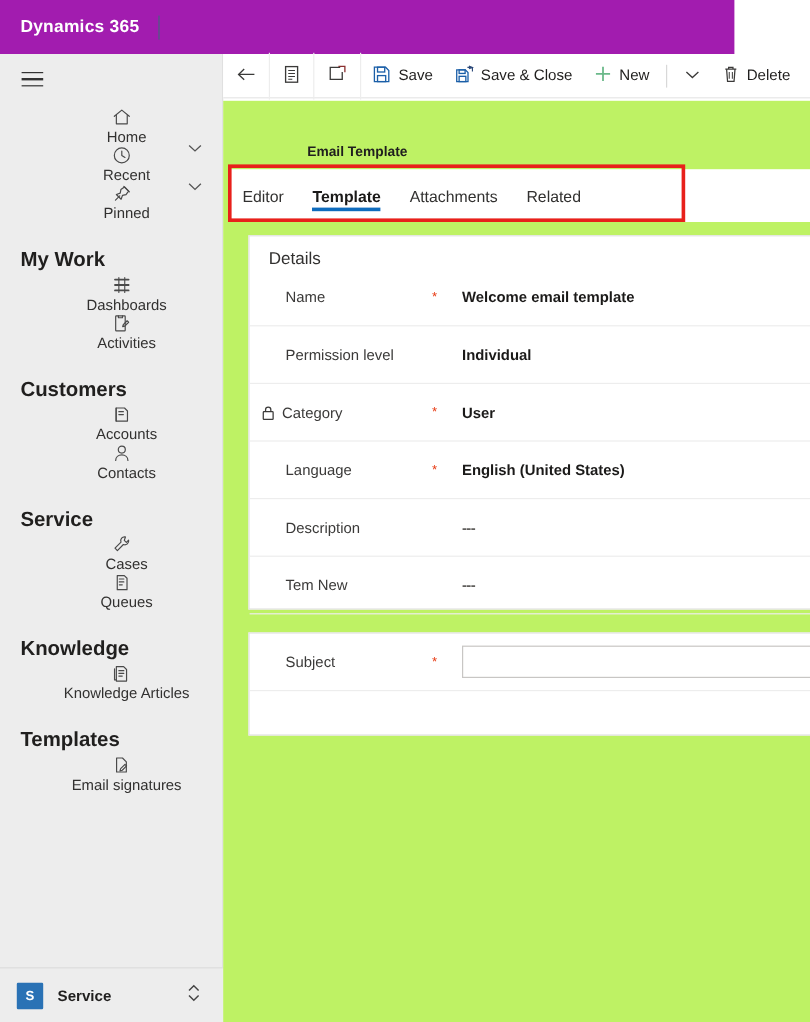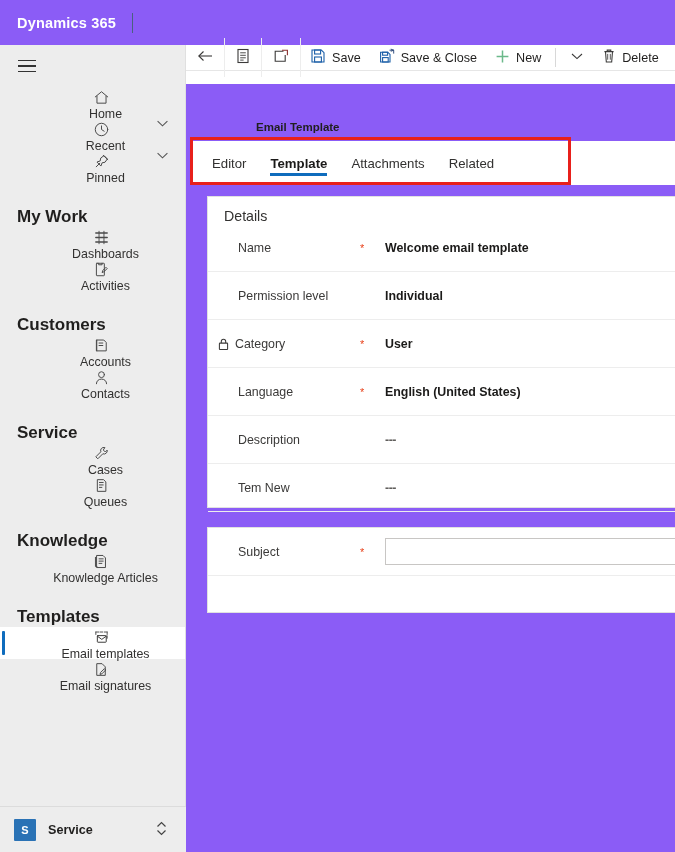--- a/index.html
+++ b/index.html
@@ -6,22 +6,22 @@
   html, body {
     width: 675px; height: 852px;
     font-family: "Liberation Sans", sans-serif;
     background: #ffffff;
     overflow: hidden;
   }
   #app { position: relative; width: 675px; height: 852px; background: #fff; }
 
   
   .brandbar {
-    position: absolute; left: 0; top: 0; width: 675px; height: 45px;
-    background: #8b5cf6; display: flex; align-items: center;
+    position: absolute; left: 0; top: 0; width: 612px; height: 45px;
+    background: #a21caf; display: flex; align-items: center;
   }
   .brand-title {
     color: #ffffff; font-size: 14.5px; font-weight: bold;
     letter-spacing: .2px; margin-left: 17px;
   }
   .brand-sep {
     width: 1px; height: 20px; background: #4a6080; margin-left: 16px;
   }
 
   
@@ -77,46 +77,46 @@
   .app-badge {
     width: 22px; height: 22px; background: #2a72b5; color: #fff;
     font-size: 11px; font-weight: bold; display: flex;
     align-items: center; justify-content: center; border-radius: 1px;
   }
   .app-name { font-size: 12.6px; color: #201f1e; font-weight: bold; margin-left: 12px; }
   .app-switch { position: absolute; right: 18px; color: #444; font-size: 11px; line-height: 1.05; text-align: center;}
 
   
   .cmdbar {
-    position: absolute; left: 186px; top: 45px; width: 489px; height: 26px;
+    position: absolute; left: 186px; top: 45px; width: 489px; height: 37px;
     background: #ffffff; border-bottom: 1px solid #e6e6e6;
     display: flex; align-items: center;
   }
   .cmd-btn {
     height: 39px; display: flex; align-items: center; gap: 6px;
     padding: 0 9px; cursor: pointer; font-size: 12.6px; color: #201f1e;
     white-space: nowrap;
   }
   .cmd-btn.iconcell { padding: 0 11px; border-right: 1px solid #ededed; }
   .cmd-btn.first { border-left: none; }
   .cmd-div { width: 1px; height: 19px; background: #d8d8d8; margin: 0 5px; }
   .gl { display: inline-block; line-height: 1; }
 
   
   .content {
     position: absolute; left: 186px; top: 84px; width: 489px; height: 768px;
-    background: #8b5cf6; overflow: hidden;
+    background: #bef264; overflow: hidden;
   }
   .entity-label {
     position: absolute; left: 70px; top: 37px;
     font-size: 11.5px; color: #201f1e; font-weight: bold;
   }
   .tabstrip {
     position: absolute; left: 4px; top: 57px; width: 485px; height: 44px;
-    display: flex; align-items: center; padding-left: 10px; gap: 0;
+    display: flex; align-items: center; padding-left: 0; gap: 0;
     background: #fff;
   }
   .tab {
     position: relative; font-size: 13.2px; color: #323130;
     padding: 0 12px; height: 44px; display: flex; align-items: center;
     cursor: pointer;
   }
   .tab.active { font-weight: bold; color: #1b1a19; }
   .tab.active::after {
     content: ""; position: absolute; left: 12px; right: 12px; bottom: 9px;
@@ -279,30 +279,20 @@
             <svg width="17" height="17" viewBox="0 0 18 18" fill="none" stroke="#4a4a4a" stroke-width="1.05" stroke-linecap="round" stroke-linejoin="round">
               <path d="M4.2 2.6h6.4l2.6 2.6v10.2H4.2z"></path>
               <path d="M6.4 6.2h4.4M6.4 8.6h4.4M6.4 11h3"></path>
               <path d="M2.6 4.6v9.8h1.6"></path>
             </svg>
           </span>
           <span class="lbl">Knowledge Articles</span>
         </div>
         <div class="nav-gap"></div>
         <div class="nav-group">Templates</div>
-        <div class="nav-item selected">
-          <span class="ico">
-            <svg width="17" height="17" viewBox="0 0 18 18" fill="none" stroke="#4a4a4a" stroke-width="1.05" stroke-linecap="round" stroke-linejoin="round">
-              <path d="M3 3.2h3M7.4 3.2h3M12 3.2h3M15 3.2v2.6M15 7.2v2.6M3 3.2v2.6" stroke-dasharray="0" stroke-width="1"></path>
-              <rect x="4.6" y="7" width="9.4" height="7" rx="0.6" stroke="#3b3a39"></rect>
-              <path d="M4.6 7.6 9.3 11l4.7-3.4" stroke="#3b3a39"></path>
-            </svg>
-          </span>
-          <span class="lbl">Email templates</span>
-        </div>
         <div class="nav-item">
           <span class="ico">
             <svg width="17" height="17" viewBox="0 0 18 18" fill="none" stroke="#4a4a4a" stroke-width="1.05" stroke-linecap="round" stroke-linejoin="round">
               <path d="M4.4 2.8h5.2l3.4 3.4v9H4.4z"></path>
               <path d="M11.8 8.4 8 12.2l-.6 2 2-.6 3.8-3.8z"></path>
             </svg>
           </span>
           <span class="lbl">Email signatures</span>
         </div>
       </div>

